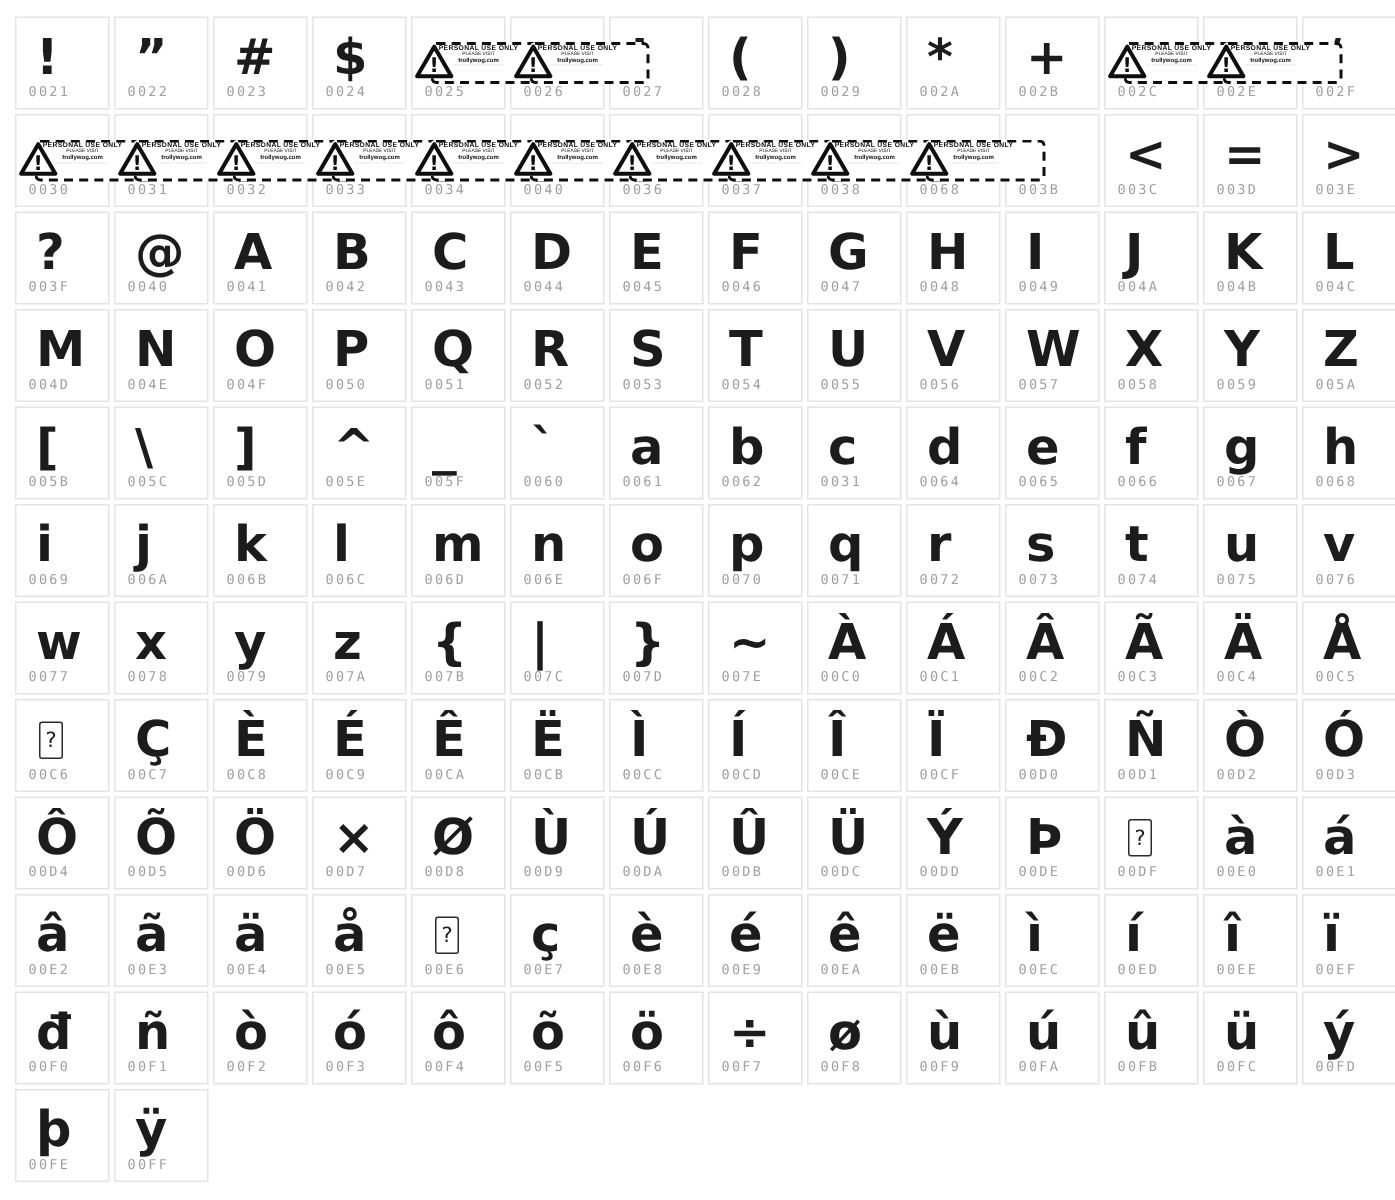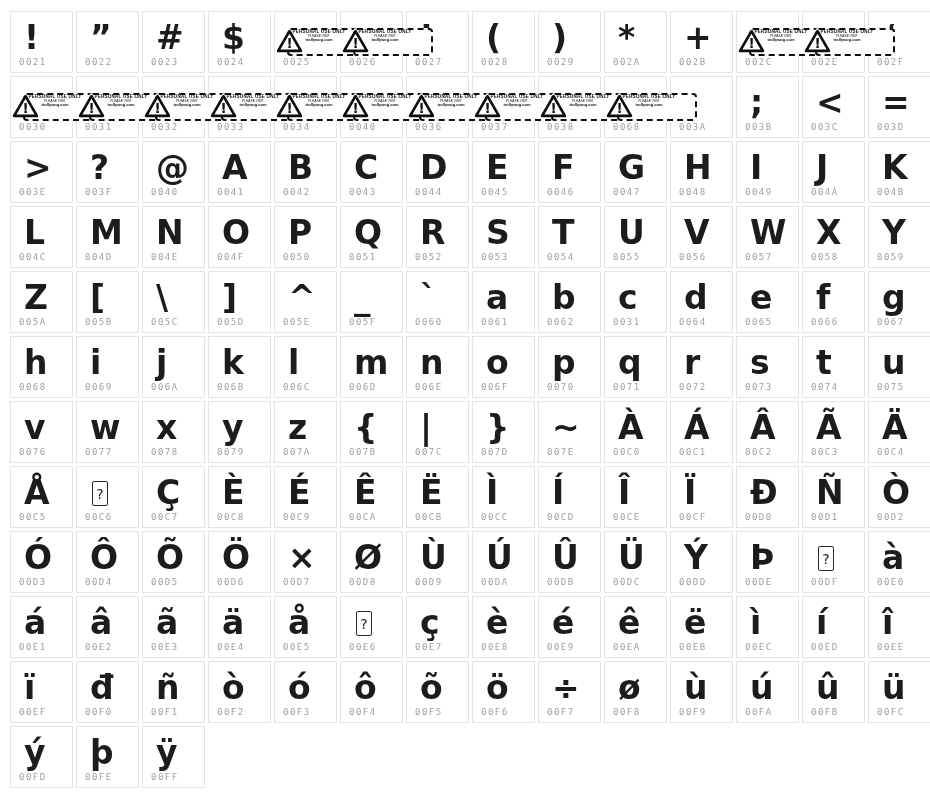--- a/index.html
+++ b/index.html
@@ -291,24 +291,20 @@
           <div class="wm-l4">··························</div>
         </div>
         <svg viewBox="0 0 26 24" width="27" height="25" class="wm-tri">
           <path d="M13 2.5 L24 21.5 L2 21.5 Z" fill="#ffffff" stroke="#0e0e0e" stroke-width="2.6" stroke-linejoin="round"></path>
           <text x="13" y="19" text-anchor="middle" font-size="13" font-weight="bold" font-family="DejaVu Sans, sans-serif" fill="#0e0e0e">!</text>
         </svg>
       </div>
       <span class="code">0068</span>
     </div>
     <div class="cell">
-      <span class="glyph">:</span>
-      <span class="code">003A</span>
-    </div>
-    <div class="cell">
       <span class="glyph">;</span>
       <span class="code">003B</span>
     </div>
     <div class="cell">
       <span class="glyph">&lt;</span>
       <span class="code">003C</span>
     </div>
     <div class="cell">
       <span class="glyph">=</span>
       <span class="code">003D</span>

